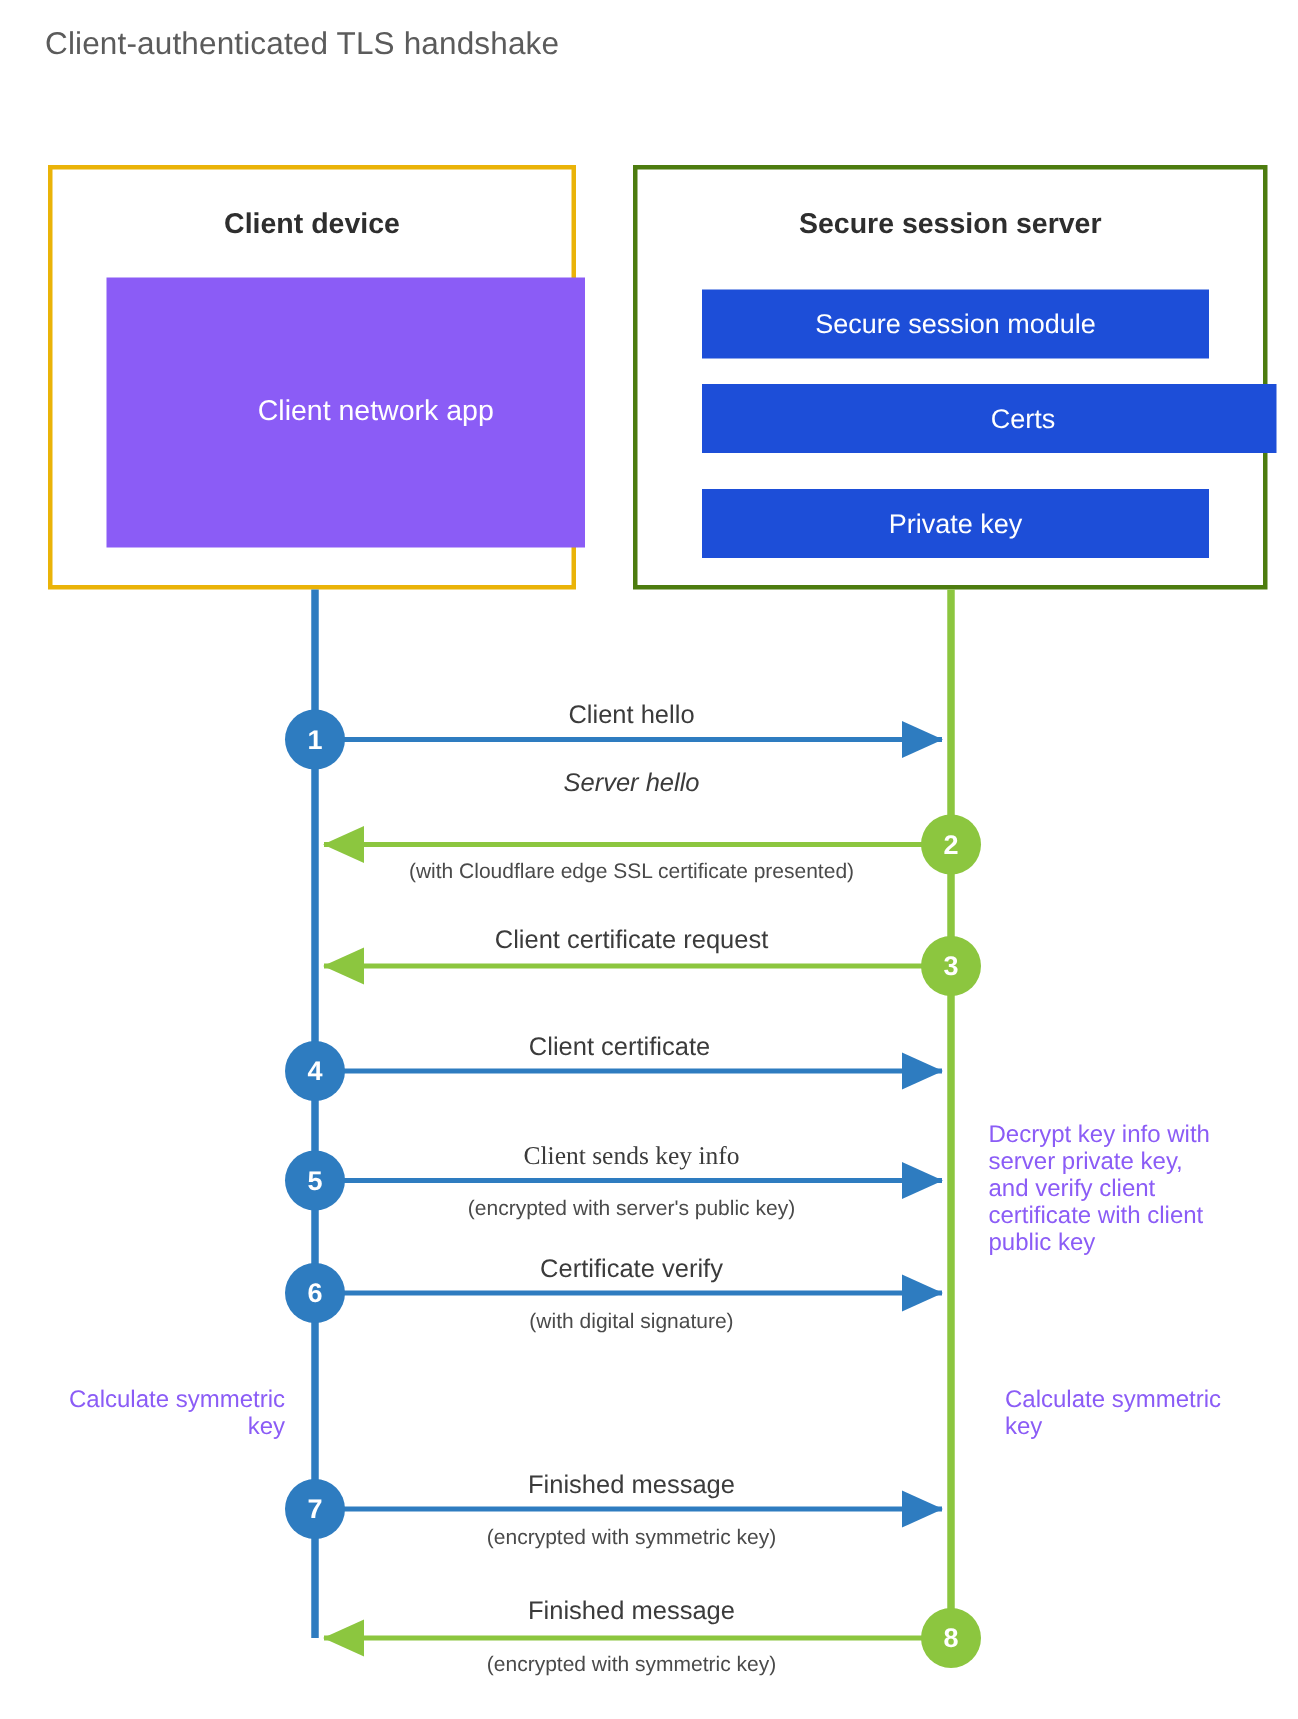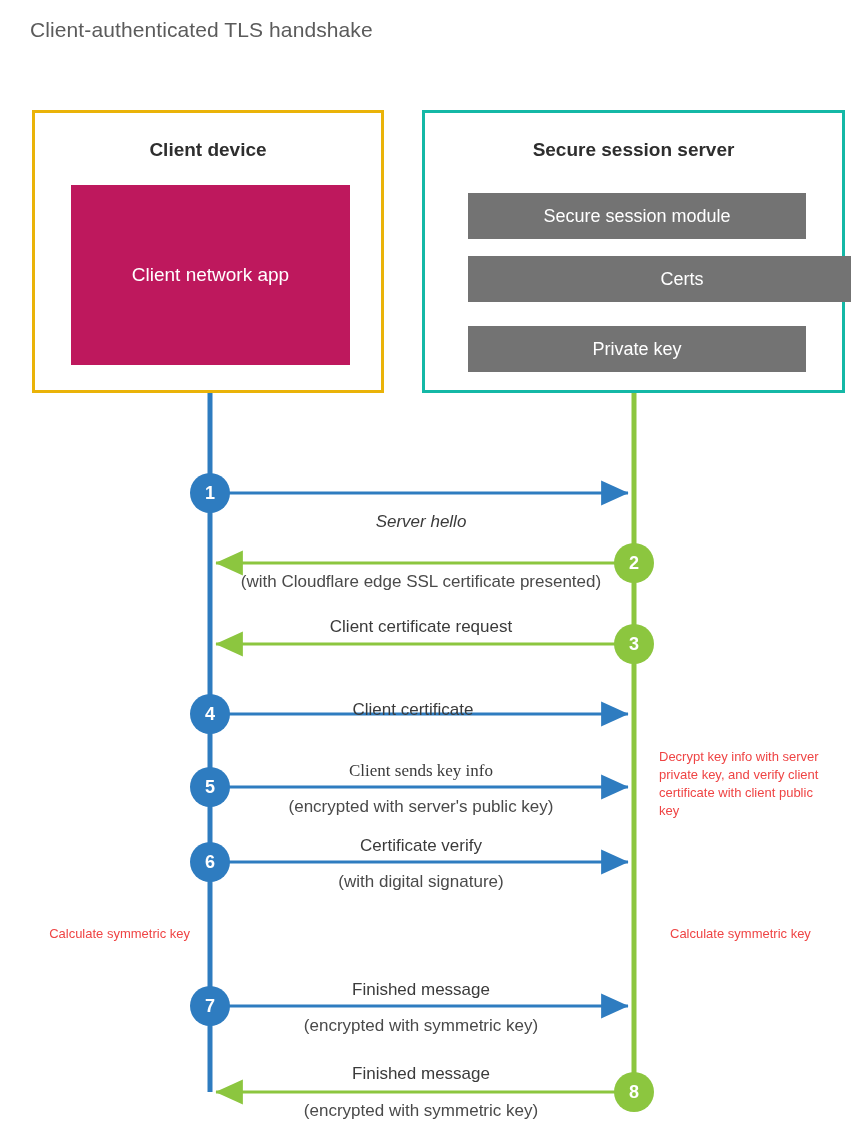--- a/index.html
+++ b/index.html
@@ -13,37 +13,37 @@
   
   .title{
     position:absolute;left:30px;top:18px;
     font-size:21px;font-weight:400;color:#5b5b5b;letter-spacing:.1px;
     white-space:nowrap;
   }
 
   
   .party-box{position:absolute;background:#ffffff;box-sizing:border-box;}
   .party-box.client{left:32px;top:110px;width:352px;height:283px;border:3px solid #eab308;}
-  .party-box.server{left:422px;top:110px;width:423px;height:283px;border:3px solid #14b8a6;}
+  .party-box.server{left:422px;top:110px;width:423px;height:283px;border:3px solid #4d7c0f;}
 
   .party-title{
     position:absolute;left:0;right:0;top:26px;text-align:center;
     font-size:19px;font-weight:bold;color:#2e2e2e;
   }
 
   .client-app{
     position:absolute;left:36px;top:72px;width:279px;height:180px;
-    background:#be185d;color:#ffffff;
+    background:#8b5cf6;color:#ffffff;
     display:flex;align-items:center;justify-content:center;text-align:center;
-    font-size:19px;line-height:26px;font-weight:400;
+    font-size:19px;line-height:26px;font-weight:400;padding-left:40px;
   }
 
   .svr-bar{
     position:absolute;left:43px;width:338px;height:46px;
-    background:#737373;color:#ffffff;
+    background:#1d4ed8;color:#ffffff;
     display:flex;align-items:center;justify-content:center;
     font-size:18px;font-weight:400;
   }
   .svr-bar.b0{top:80px;}
   .svr-bar.b1{top:143px;padding-left:45px;}
   .svr-bar.b2{top:202px;margin-top:11px;}
 
   
   #wires{position:absolute;left:0;top:0;width:865px;height:1146px;}
 
@@ -56,26 +56,26 @@
   .step.blue{background:#2e7cc0;}
   .step.green{background:#8cc63f;}
 
   
   .msg-main{
     position:absolute;text-align:center;white-space:nowrap;
     font-size:17px;color:#3b3b3b;font-weight:400;
   }
   .msg-sub{
     position:absolute;text-align:center;white-space:nowrap;
-    font-size:17px;color:#4a4a4a;font-weight:400;
+    font-size:14px;color:#4a4a4a;font-weight:400;
   }
 
   
   .note{
-    position:absolute;font-size:13px;line-height:18px;color:#ef4444;
+    position:absolute;font-size:16px;line-height:18px;color:#8b5cf6;
   }
   .note.right{text-align:left;}
   .note.left{text-align:right;}
 </style>
 </head>
 <body>
 
 <div id="stage">
 
   <div class="title">Client-authenticated TLS handshake</div>
@@ -124,23 +124,24 @@
 
   <div class="step blue" style="left:190px;top:473px;">1</div>
   <div class="step green" style="left:614px;top:543px;">2</div>
   <div class="step green" style="left:614px;top:624px;">3</div>
   <div class="step blue" style="left:190px;top:694px;">4</div>
   <div class="step blue" style="left:190px;top:767px;">5</div>
   <div class="step blue" style="left:190px;top:842px;">6</div>
   <div class="step blue" style="left:190px;top:986px;">7</div>
   <div class="step green" style="left:614px;top:1072px;">8</div>
 
+  <div class="msg-main" style="left:212px;right:235px;top:467px;">Client hello</div>
   <div class="msg-main" style="left:212px;right:235px;top:512px;font-style:italic;">Server hello</div>
   <div class="msg-main" style="left:212px;right:235px;top:617px;">Client certificate request</div>
-  <div class="msg-main" style="left:196px;right:235px;top:688px;margin-top:12px;">Client certificate</div>
+  <div class="msg-main" style="left:196px;right:235px;top:688px;">Client certificate</div>
   <div class="msg-main" style="left:212px;right:235px;top:761px;font-family:Liberation Serif, serif;">Client sends key info</div>
   <div class="msg-main" style="left:212px;right:235px;top:836px;">Certificate verify</div>
   <div class="msg-main" style="left:212px;right:235px;top:980px;">Finished message</div>
   <div class="msg-main" style="left:212px;right:235px;top:1064px;">Finished message</div>
 
   <div class="msg-sub" style="left:212px;right:235px;top:572px;">(with Cloudflare edge SSL certificate presented)</div>
   <div class="msg-sub" style="left:212px;right:235px;top:872px;">(with digital signature)</div>
   <div class="msg-sub" style="left:212px;right:235px;top:797px;">(encrypted with server's public key)</div>
   <div class="msg-sub" style="left:212px;right:235px;top:1016px;">(encrypted with symmetric key)</div>
   <div class="msg-sub" style="left:212px;right:235px;top:1101px;">(encrypted with symmetric key)</div>

